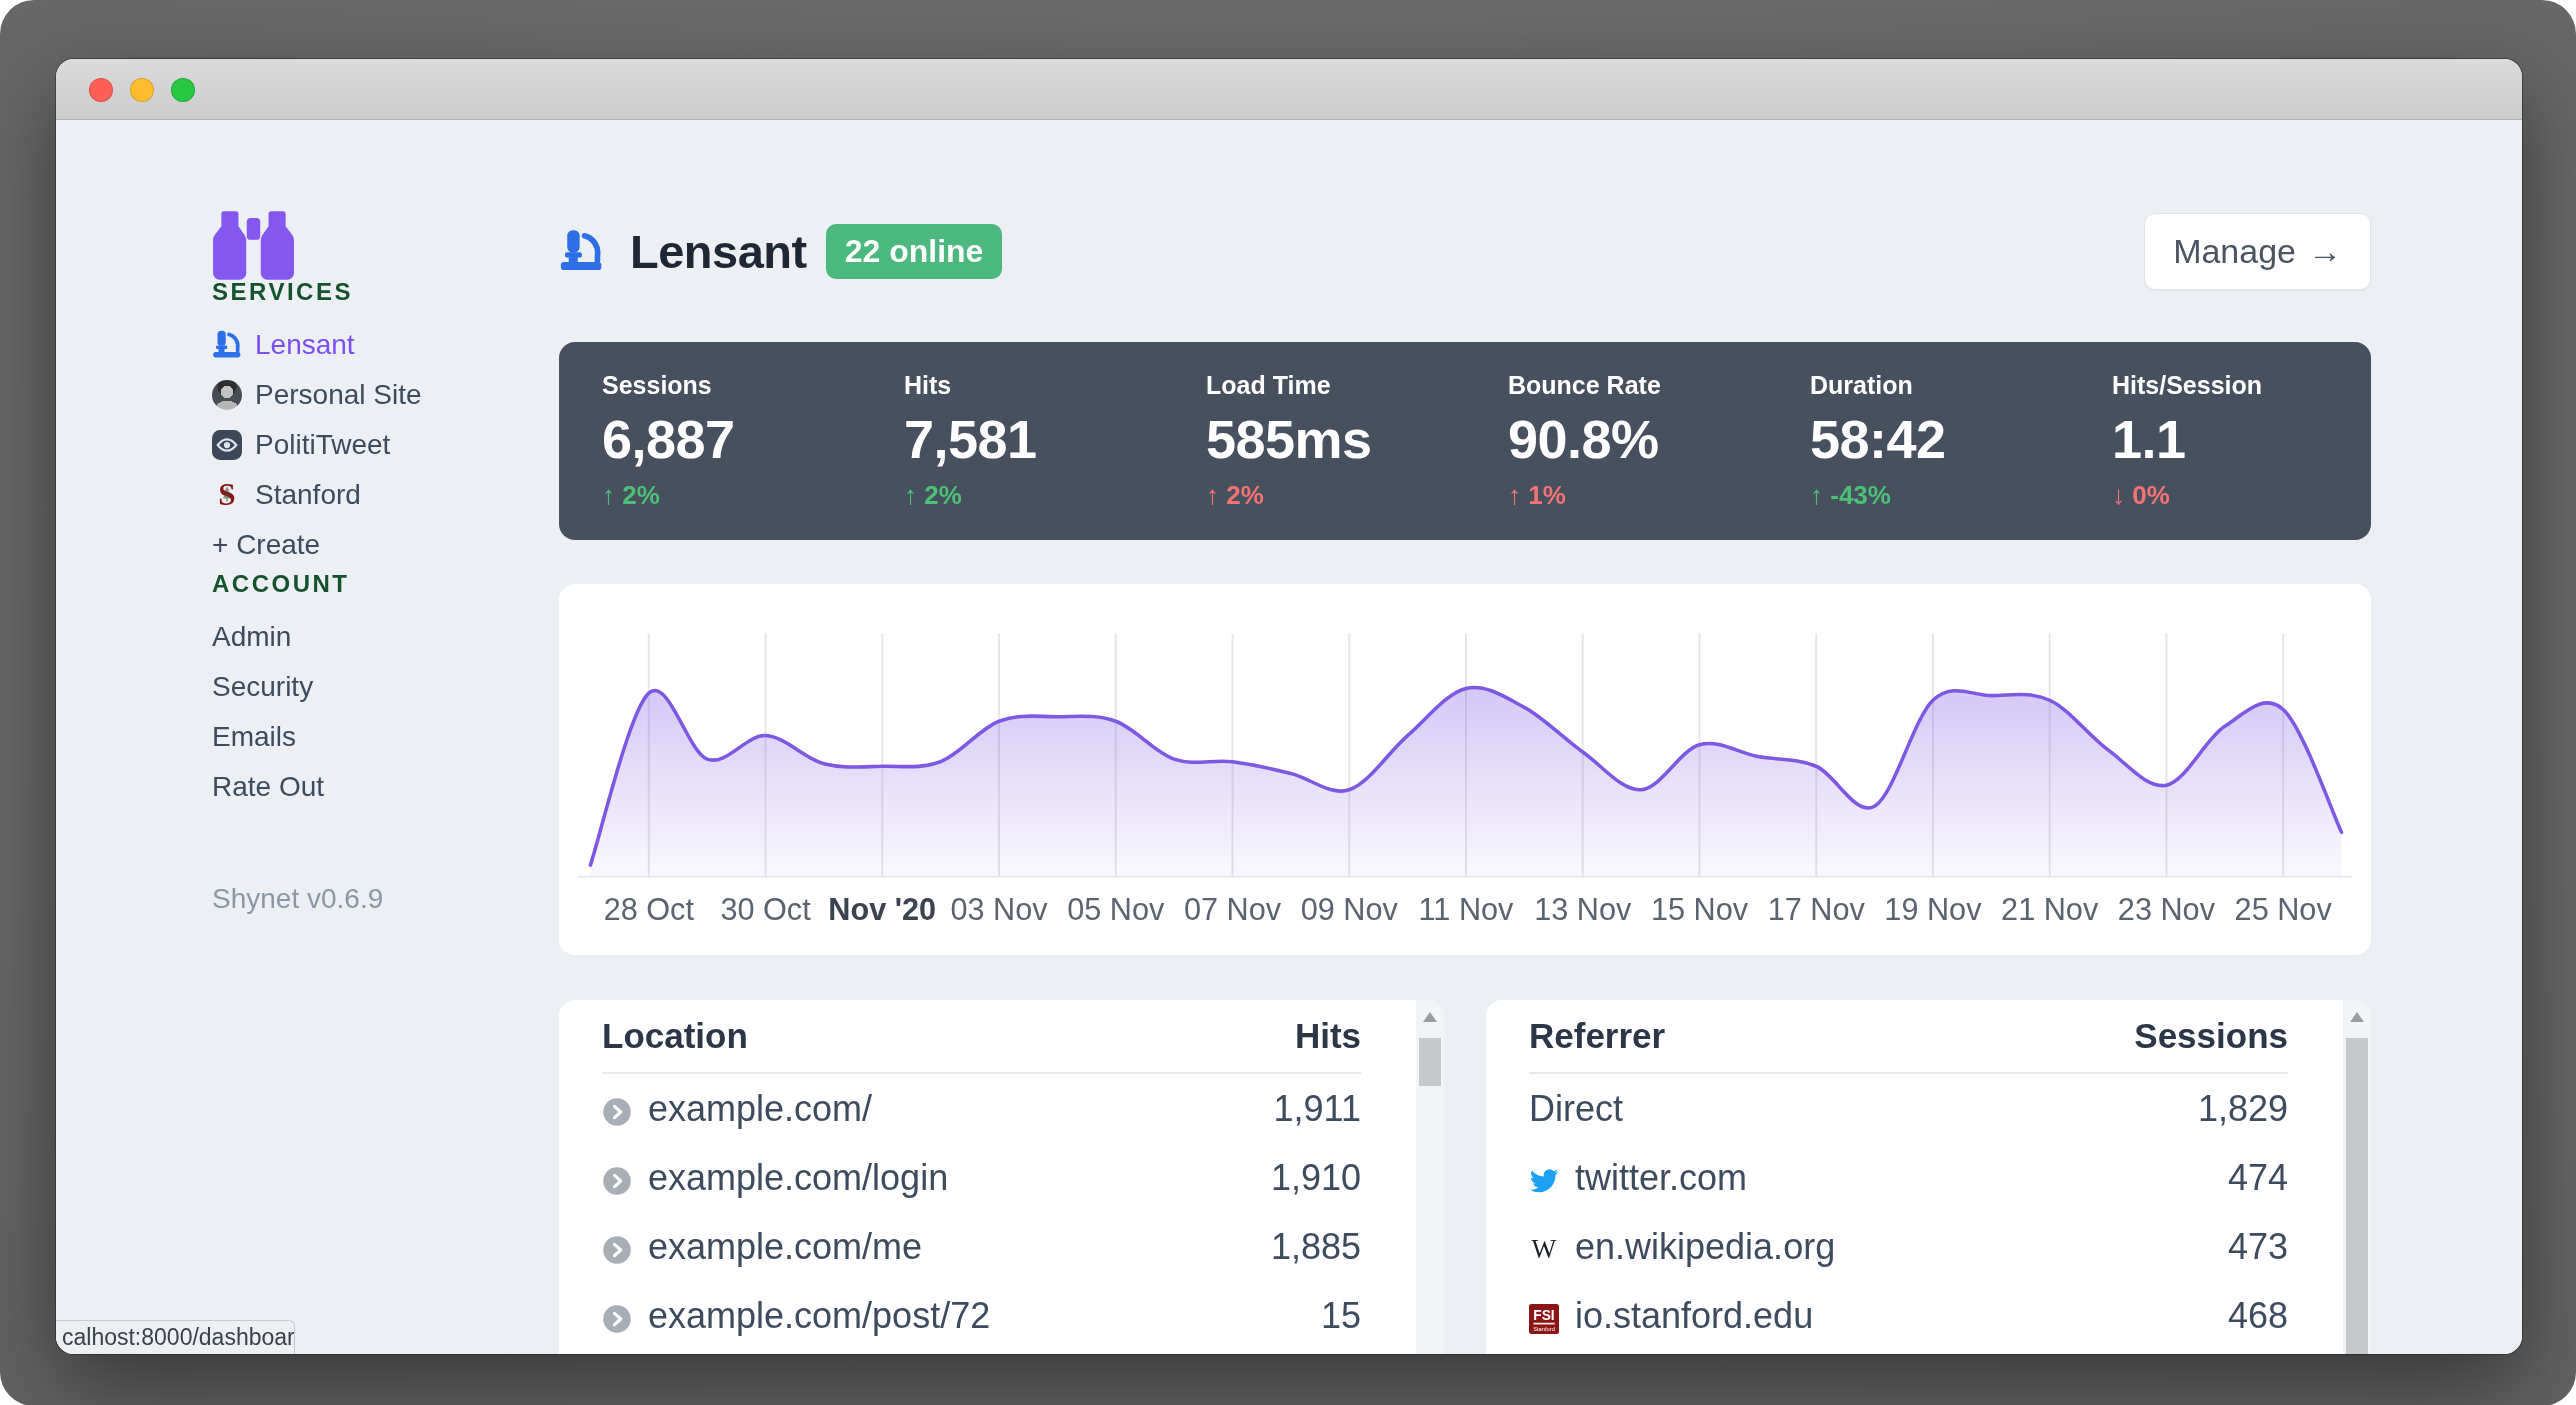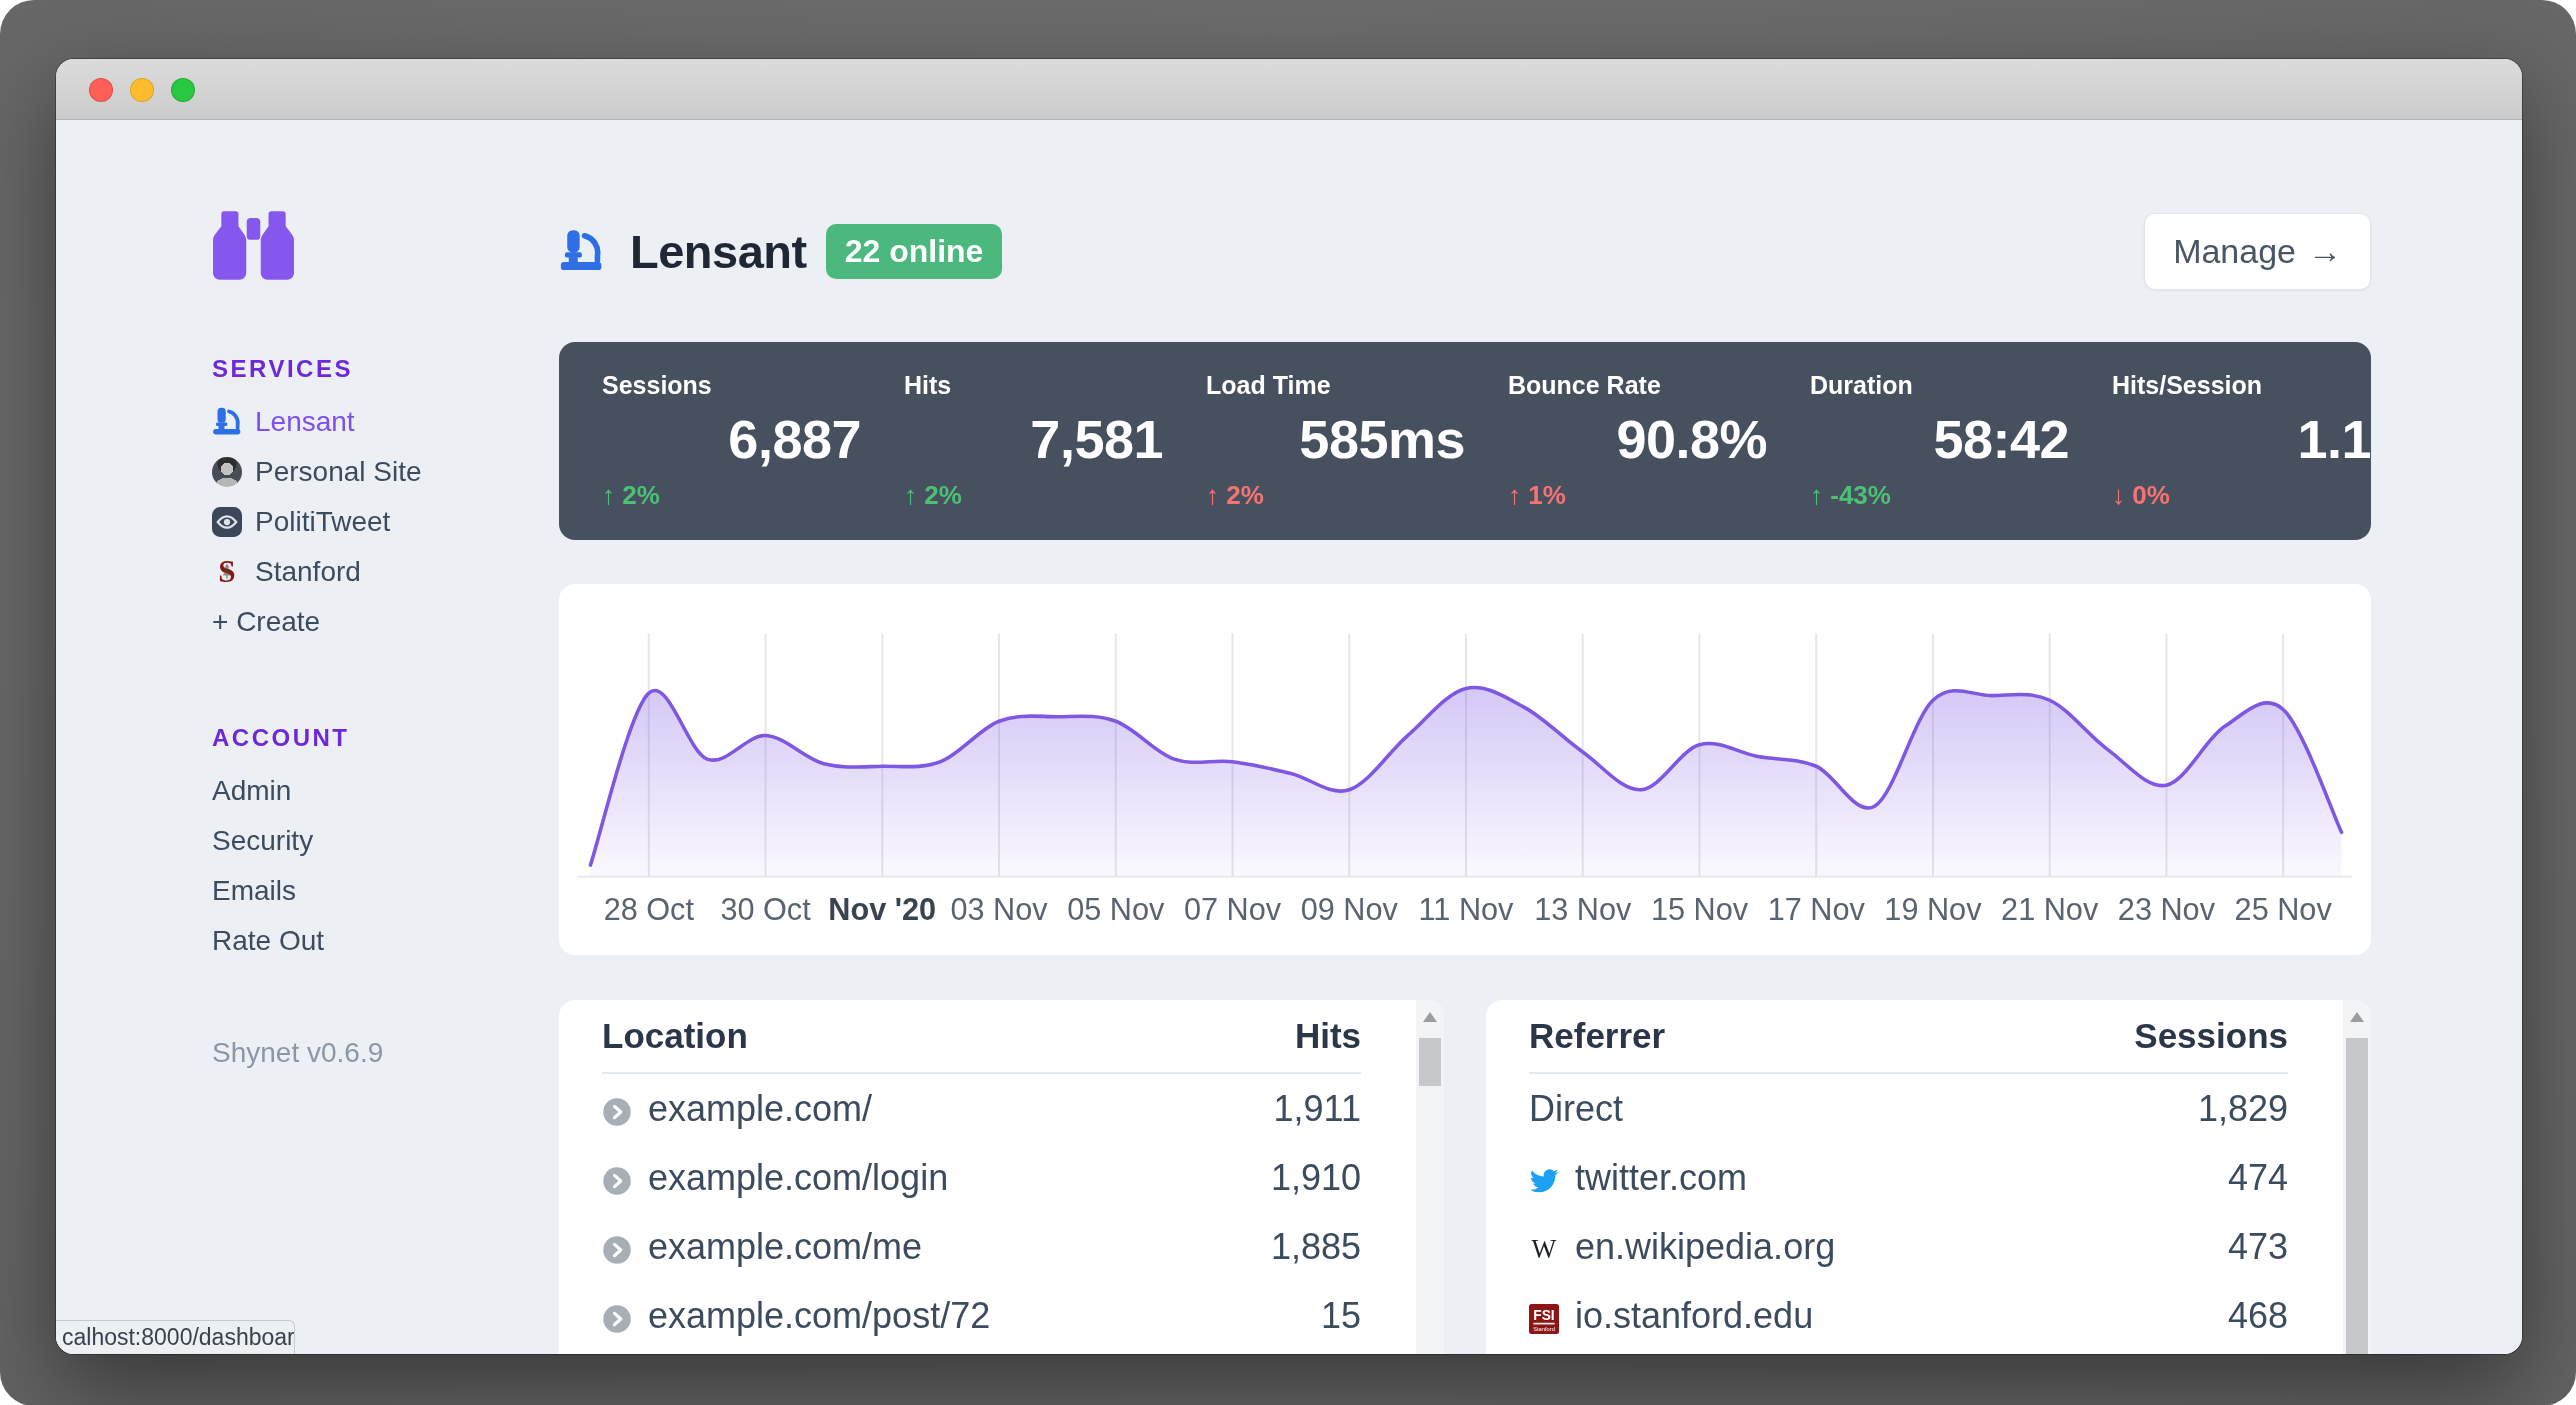--- a/index.html
+++ b/index.html
@@ -11,22 +11,22 @@
             box-shadow:0 0 0 1px rgba(0,0,0,.30), 0 34px 89px rgba(0,0,0,.45); }
   .titlebar { position:absolute; left:0; top:0; right:0; height:61px;
               background:linear-gradient(#dbdbdb,#cccccc); border-bottom:1px solid #b2b2b2; }
   .lights { position:absolute; left:33px; top:19px; display:flex; gap:17px; }
   .light { width:24px; height:24px; border-radius:50%; box-shadow:inset 0 0 0 1px rgba(0,0,0,.14); cursor:pointer; }
   .content { position:absolute; left:0; top:62px; right:0; bottom:0; background:#ecf0f5; overflow:hidden; }
 
   
   .sidebar { position:absolute; left:156px; top:82px; width:342px; }
   .logo { width:85px; height:75px; display:block; cursor:pointer; }
-  .side-section-label { margin-top:77px; font-size:24px; font-weight:bold; letter-spacing:2.5px;
-                        color:#6d28d9; }
+  .side-section-label { font-size:24px; font-weight:bold; letter-spacing:2.5px;
+                        color:#14532d; }
   .side-items { margin-top:14px; }
   .side-item { display:flex; align-items:center; gap:13px; height:50px; font-size:28px; color:#3d4b5e; cursor:pointer; }
   .side-item.active { color:#7c4ef3; }
   .side-item .sicon { width:30px; height:30px; flex:0 0 30px; display:inline-block; }
   .avatar-circle { width:30px; height:30px; border-radius:50%;
      background: radial-gradient(circle at 50% 40%, #c2c2c2 0 26%, rgba(0,0,0,0) 27%),
                  radial-gradient(ellipse 60% 38% at 50% 92%, #b5b5b5 0 60%, rgba(0,0,0,0) 61%),
                  radial-gradient(circle at 50% 22%, #2e2e2e 0 34%, rgba(0,0,0,0) 35%),
                  #474d55; }
   .version { margin-top:71px; font-size:28px; color:#8b97a5; }
@@ -43,21 +43,21 @@
   .btn { background:#ffffff; border:1px solid #e1e5ea; border-radius:11px; height:77px;
          display:flex; align-items:center; padding:0 28px; font-size:34px; color:#4a5563;
          cursor:pointer; box-shadow:0 1px 2px rgba(30,40,60,.05); white-space:nowrap; }
   .btn .arrow { margin-left:12px; }
 
   
   .stats-bar { position:absolute; top:221px; left:0; width:1812px; height:198px;
                background:#47505f; border-radius:16px; display:flex; overflow:hidden; }
   .stat { flex:1; display:flex; flex-direction:column; justify-content:center; padding-left:43px; }
   .stat-label { font-size:25px; font-weight:bold; color:#ffffff; }
-  .stat-value { margin-top:8px; font-size:54px; font-weight:bold; color:#ffffff; letter-spacing:-0.5px;text-align:right; }
+  .stat-value { margin-top:8px; font-size:54px; font-weight:bold; color:#ffffff; letter-spacing:-0.5px; }
   .stat-delta { margin-top:10px; font-size:26px; font-weight:bold; }
   .delta-green { color:#4cc075; }
   .delta-red { color:#f57373; }
 
   
   .chart-card { position:absolute; top:463px; left:0; width:1812px; height:371px;
                 background:#ffffff; border-radius:16px; overflow:hidden; }
   .chart-card svg { display:block; }
 
   

